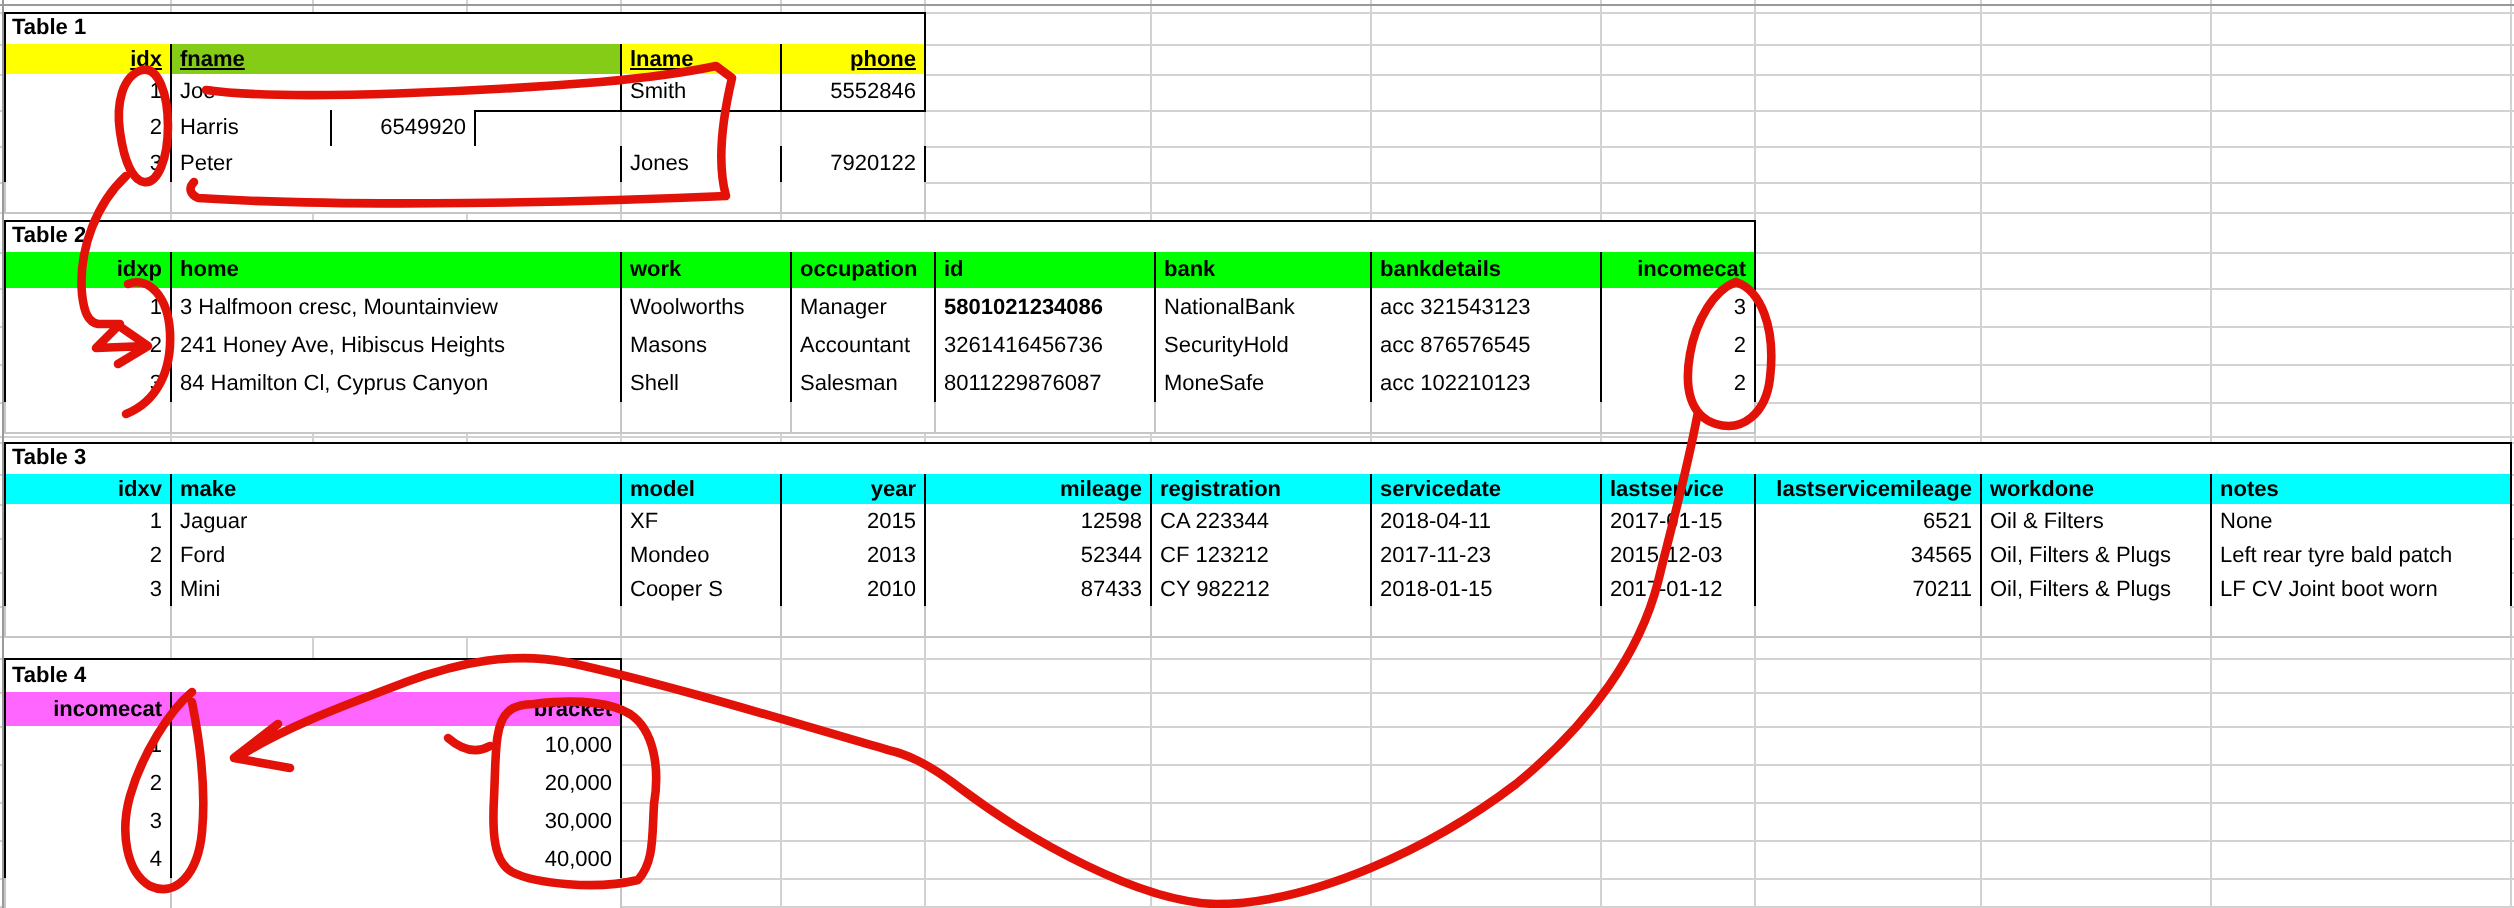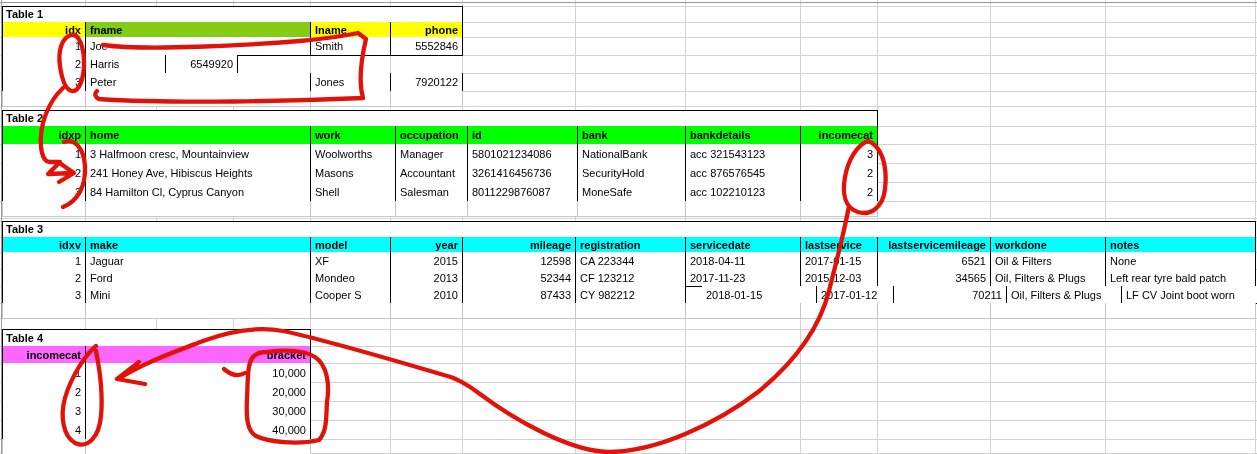--- a/index.html
+++ b/index.html
@@ -75,21 +75,21 @@
       <line x1="0" y1="401.5" x2="1257" y2="401.5" stroke="#d2d2d2" stroke-width="1"></line>
       <line x1="0" y1="420.5" x2="1257" y2="420.5" stroke="#d2d2d2" stroke-width="1"></line>
       <line x1="0" y1="439.5" x2="1257" y2="439.5" stroke="#d2d2d2" stroke-width="1"></line>
       <line x1="0" y1="453.5" x2="1257" y2="453.5" stroke="#d2d2d2" stroke-width="1"></line>
       <line x1="1.5" y1="0" x2="1.5" y2="454" stroke="#9a9a9a" stroke-width="1"></line>
       <line x1="0" y1="2.5" x2="1257" y2="2.5" stroke="#9a9a9a" stroke-width="1"></line>
     </svg>
   <div id="tables">
       <div class="tbl" style="left: 2px; top: 6px; width: 462px;">
         <div class="t-title" style="width: 461px; height: 17px; line-height: 15px;">Table 1</div>
-        <div class="row hdr" style="top: 16px; height: 16px;">
+        <div class="row hdr" style="top: 16px; height: 16px; text-decoration: underline;">
           <div class="cell first al-r" style="width: 84px; background: rgb(255, 255, 0);">idx</div>
           <div class="cell al-l" style="width: 225px; background: #84cc16;">fname</div>
           <div class="cell al-l" style="width: 80px; background: rgb(255, 255, 0);">lname</div>
           <div class="cell al-r" style="width: 72px; background: rgb(255, 255, 0);">phone</div>
         </div>
         <div class="row data" style="top: 31px; height: 19px;">
           <div class="cell first al-r" style="width: 84px;">1</div>
           <div class="cell al-l" style="width: 225px;">Joe</div>
           <div class="cell al-l" style="width: 80px;">Smith</div>
           <div class="cell al-r" style="width: 72px;">5552846</div>
@@ -122,21 +122,21 @@
           <div class="cell al-l" style="width: 110px; background: rgb(0, 255, 0);">id</div>
           <div class="cell al-l" style="width: 108px; background: rgb(0, 255, 0);">bank</div>
           <div class="cell al-l" style="width: 115px; background: rgb(0, 255, 0);">bankdetails</div>
           <div class="cell al-r" style="width: 77px; background: rgb(0, 255, 0);">incomecat</div>
         </div>
         <div class="row data" style="top: 34px; height: 20px;">
           <div class="cell first al-r" style="width: 84px;">1</div>
           <div class="cell al-l" style="width: 225px;">3 Halfmoon cresc, Mountainview</div>
           <div class="cell al-l" style="width: 85px;">Woolworths</div>
           <div class="cell al-l" style="width: 72px;">Manager</div>
-          <div class="cell al-l" style="width: 110px;">5801021234086</div>
+          <div class="cell al-l" style="width: 110px; font-weight: bold;">5801021234086</div>
           <div class="cell al-l" style="width: 108px;">NationalBank</div>
           <div class="cell al-l" style="width: 115px;">acc 321543123</div>
           <div class="cell al-r" style="width: 77px;">3</div>
         </div>
         <div class="row data" style="top: 53px; height: 20px;">
           <div class="cell first al-r" style="width: 84px;">2</div>
           <div class="cell al-l" style="width: 225px;">241 Honey Ave, Hibiscus Heights</div>
           <div class="cell al-l" style="width: 85px;">Masons</div>
           <div class="cell al-l" style="width: 72px;">Accountant</div>
           <div class="cell al-l" style="width: 110px;">3261416456736</div>
@@ -206,21 +206,21 @@
           <div class="cell al-l" style="width: 115px;">Oil, Filters &amp; Plugs</div>
           <div class="cell al-l" style="width: 150px;">Left rear tyre bald patch</div>
         </div>
         <div class="row data" style="top: 65px; height: 18px;">
           <div class="cell first al-r" style="width: 84px;">3</div>
           <div class="cell al-l" style="width: 225px;">Mini</div>
           <div class="cell al-l" style="width: 80px;">Cooper S</div>
           <div class="cell al-r" style="width: 72px;">2010</div>
           <div class="cell al-r" style="width: 113px;">87433</div>
           <div class="cell al-l" style="width: 110px;">CY 982212</div>
-          <div class="cell al-l" style="width: 115px; margin-left: 16px;">2018-01-15</div>
+          <div class="cell al-l" style="width: 115px;">2018-01-15</div>
           <div class="cell al-l" style="width: 77px;">2017-01-12</div>
           <div class="cell al-r" style="width: 113px;">70211</div>
           <div class="cell al-l" style="width: 115px;">Oil, Filters &amp; Plugs</div>
           <div class="cell al-l" style="width: 150px;">LF CV Joint boot worn</div>
         </div>
         <div class="row empty" style="top: 82px; height: 16px;">
           <div class="cell first al-r" style="width: 84px;"></div>
           <div class="cell al-l" style="width: 225px;"></div>
           <div class="cell al-l" style="width: 80px;"></div>
           <div class="cell al-r" style="width: 72px;"></div>

